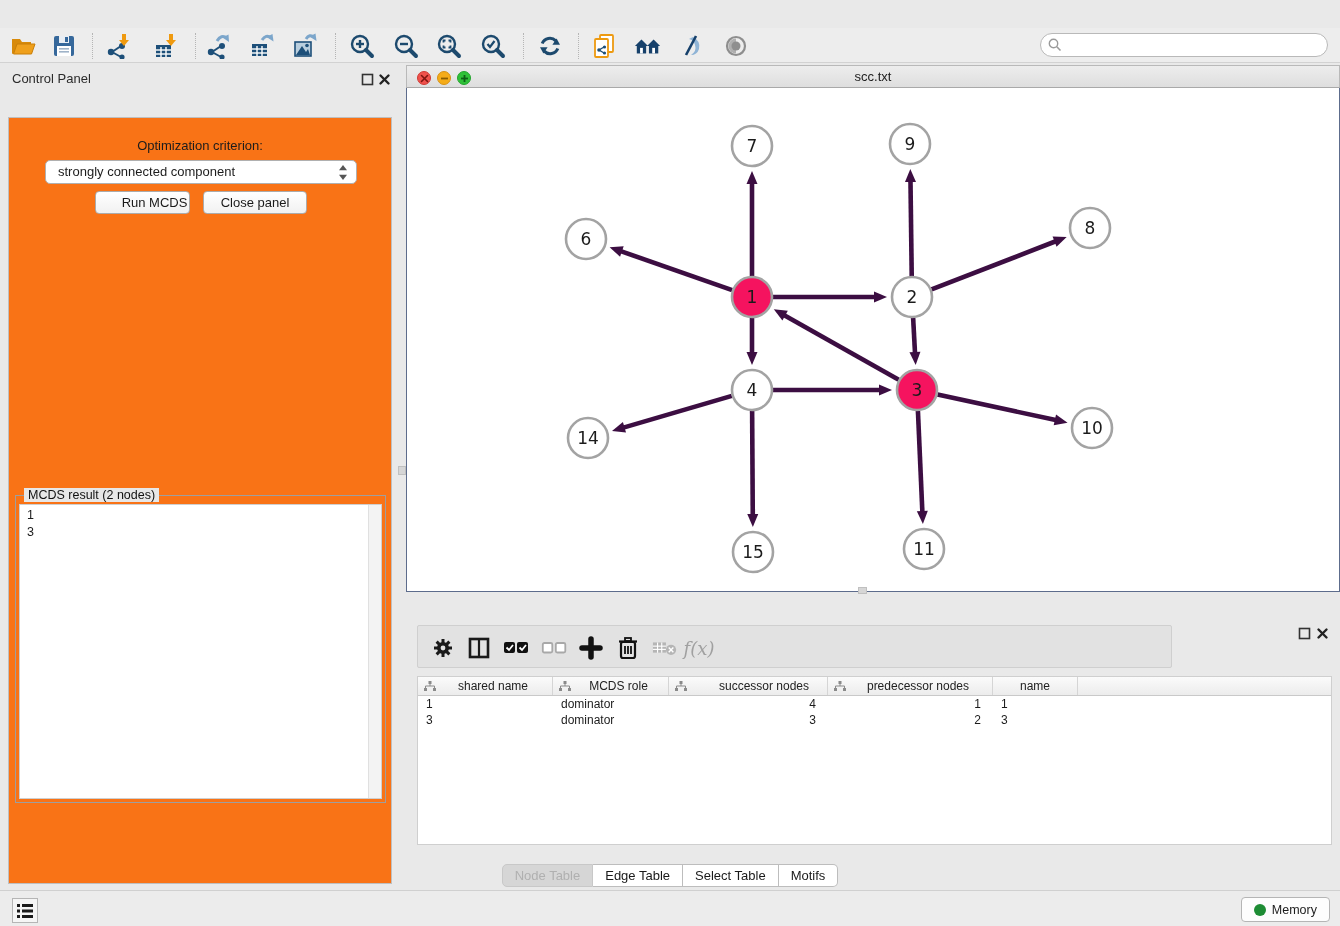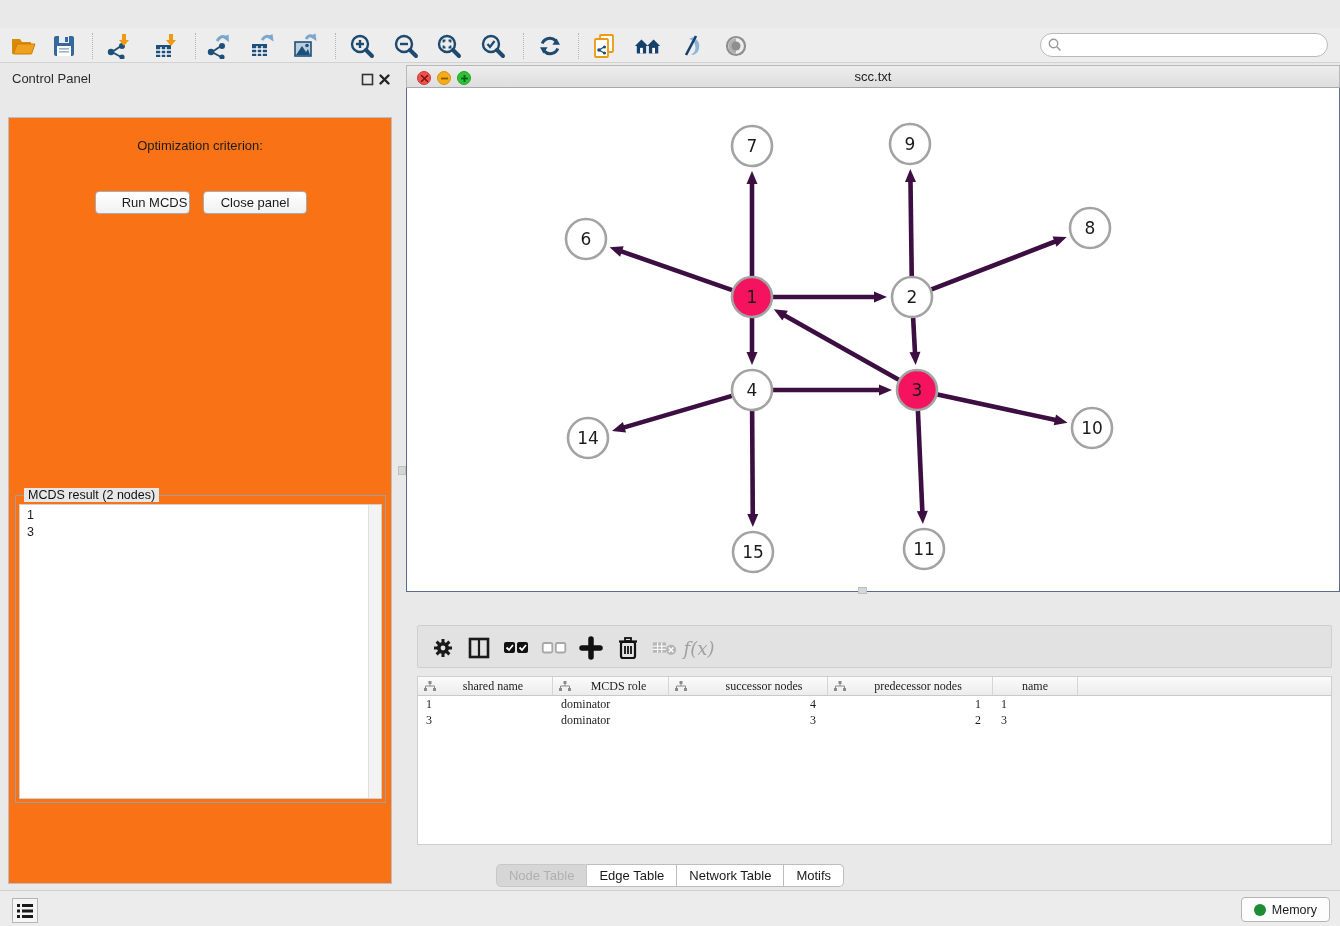--- a/index.html
+++ b/index.html
@@ -64,25 +64,25 @@
   .mac { position:absolute; top:4.5px; width:14px; height:14px; border-radius:50%; cursor:pointer; }
   .mac svg { position:absolute; left:2px; top:2px; }
   .mac.red { left:10px; background:#f0514c; border:1px solid #cf3a34; }
   .mac.yellow { left:30px; background:#f5ac18; border:1px solid #d79215; }
   .mac.green { left:50px; background:#2fc138; border:1px solid #24a42e; }
   .net-canvas { position:absolute; left:406px; top:88px; width:934px; height:504px;
     background:#fff; border:1px solid #5d6c8c; border-top:none; }
 
   
   .tp-header { position:absolute; left:405px; top:595px; width:935px; height:26px;margin-top:24px; }
-  .tp-toolbar { position:absolute; left:417px; top:625px; width:915px; height:43px;
+  .tp-toolbar { position:absolute; left:417px; top:625px; width:755px; height:43px;
     background:#e2e2e2; border:1px solid #cfcfcf; border-radius:2px; }
   .tp-ico { position:absolute; top:9px; width:26px; height:26px; display:flex; align-items:center; justify-content:center; }
   .fx { font-family:"DejaVu Serif", serif; font-style:italic; font-size:18px; color:#a0a0a0; }
-  .tbl { position:absolute; left:417px; top:676px; width:915px; height:169px; background:#fff; border:1px solid #cfcfcf;font-family:Liberation Serif, serif; }
+  .tbl { position:absolute; left:417px; top:676px; width:915px; height:169px; background:#fff; border:1px solid #cfcfcf; }
   .tbl-head { display:flex; height:19px; background:linear-gradient(#fbfbfb,#ececec); border-bottom:1px solid #c9c9c9; }
   .th { display:flex; align-items:center; border-right:1px solid #d5d5d5; font-size:12px; color:#222; padding-left:6px; }
   .th .lbl { flex:1; text-align:center; padding-right:6px; }
   .tr { display:flex; height:16px; font-size:12px; }
   .td { padding:1px 0 0 8px; overflow:hidden; white-space:nowrap; }
   .td.right { text-align:right; padding:1px 12px 0 0; }
   .tp-tabs { position:absolute; left:0; top:864px; width:100%; display:flex; justify-content:center; }
   .tp-tabs-inner { display:flex;border-radius:11px; }
 
   
@@ -277,20 +277,29 @@
       <svg width="13" height="13" viewBox="0 0 13 13">
           <g stroke="#222" stroke-width="2.4" stroke-linecap="round">
             <line x1="2.5" y1="2.5" x2="10.5" y2="10.5"></line>
             <line x1="10.5" y1="2.5" x2="2.5" y2="10.5"></line>
           </g>
         </svg>
     </span>
   </div>
   <div class="cp-body">
     <div class="opt-label">Optimization criterion:</div>
+    <div class="dropdown">
+      <span>strongly connected component</span>
+      <span class="spin">
+        <svg width="10" height="17" viewBox="0 0 10 17">
+            <polygon points="5,1 9,6.2 1,6.2" fill="#555"></polygon>
+            <polygon points="5,16 9,10.8 1,10.8" fill="#555"></polygon>
+          </svg>
+      </span>
+    </div>
     <div class="btn btn-run">Run MCDS</div>
     <div class="btn btn-close">Close panel</div>
     <div class="result-group">
       <span class="result-legend">MCDS result (2 nodes)</span>
       <div class="result-inner">
         <div id="result-lines">
             <div>1</div>
             <div>3</div>
           </div>
         <div class="result-scroll"></div>
@@ -530,21 +539,21 @@
           <div class="td right" style="width: 159px;">3</div>
           <div class="td right" style="width: 165px;">2</div>
           <div class="td" style="width: 85px;">3</div>
         </div>
       </div>
   </div>
   <div class="tp-tabs">
     <div class="tabstrip tp-tabs-inner">
         <span class="tab active">Node Table</span>
         <span class="tab">Edge Table</span>
-        <span class="tab">Network Table</span>
+        <span class="tab">Select Table</span>
         <span class="tab">Motifs</span>
       </div>
   </div>
 
   <div class="statusbar">
     <div class="list-btn">
       <svg width="16" height="14" viewBox="0 0 16 14">
           <g fill="#1a1a1a">
             <rect x="0" y="0" width="3" height="3"></rect>
             <rect x="5" y="0" width="11" height="3"></rect>

